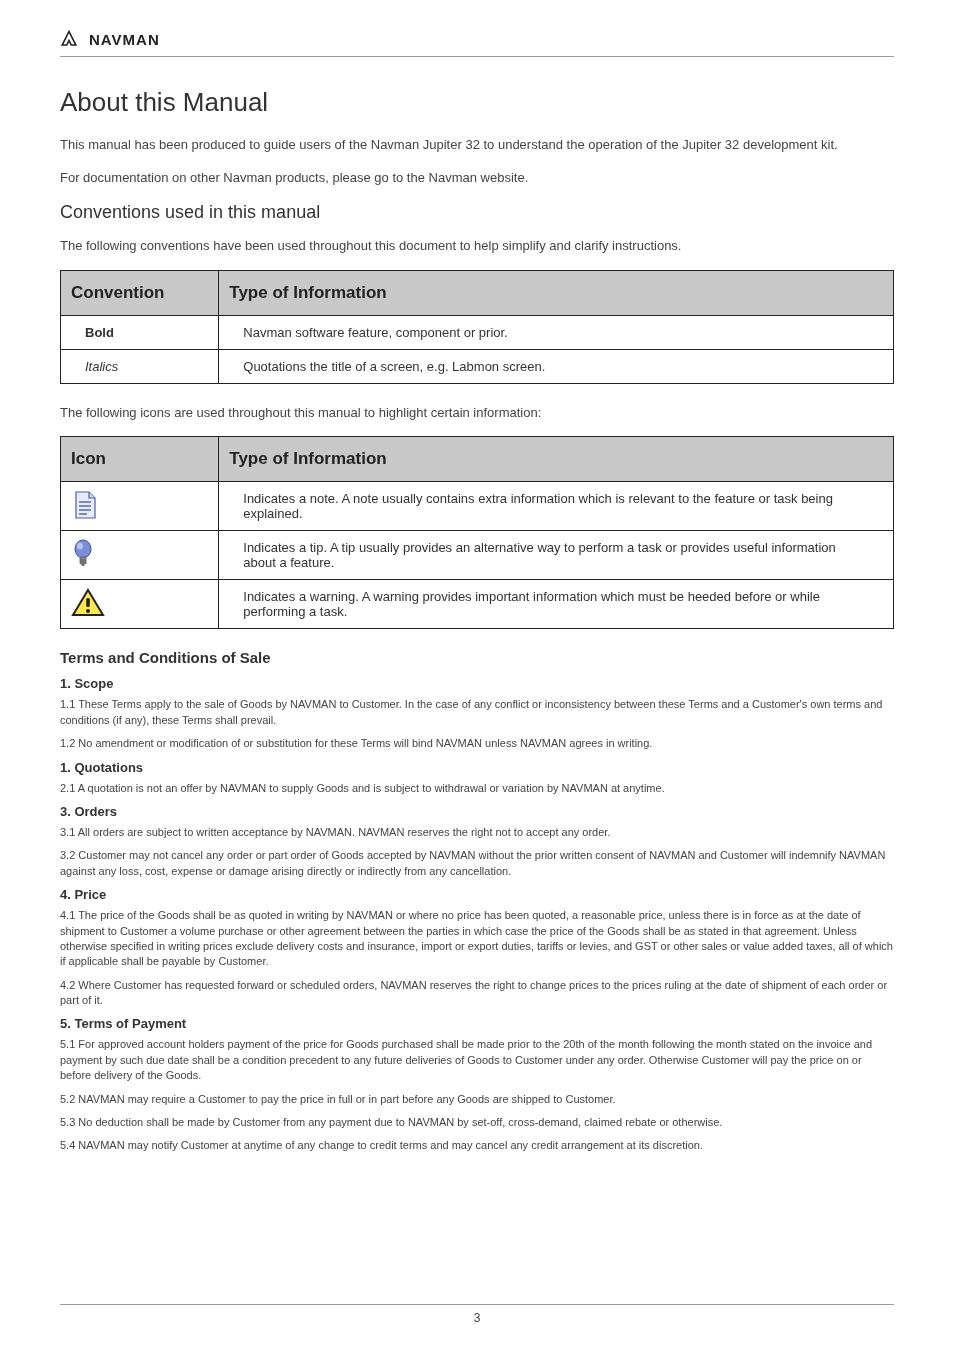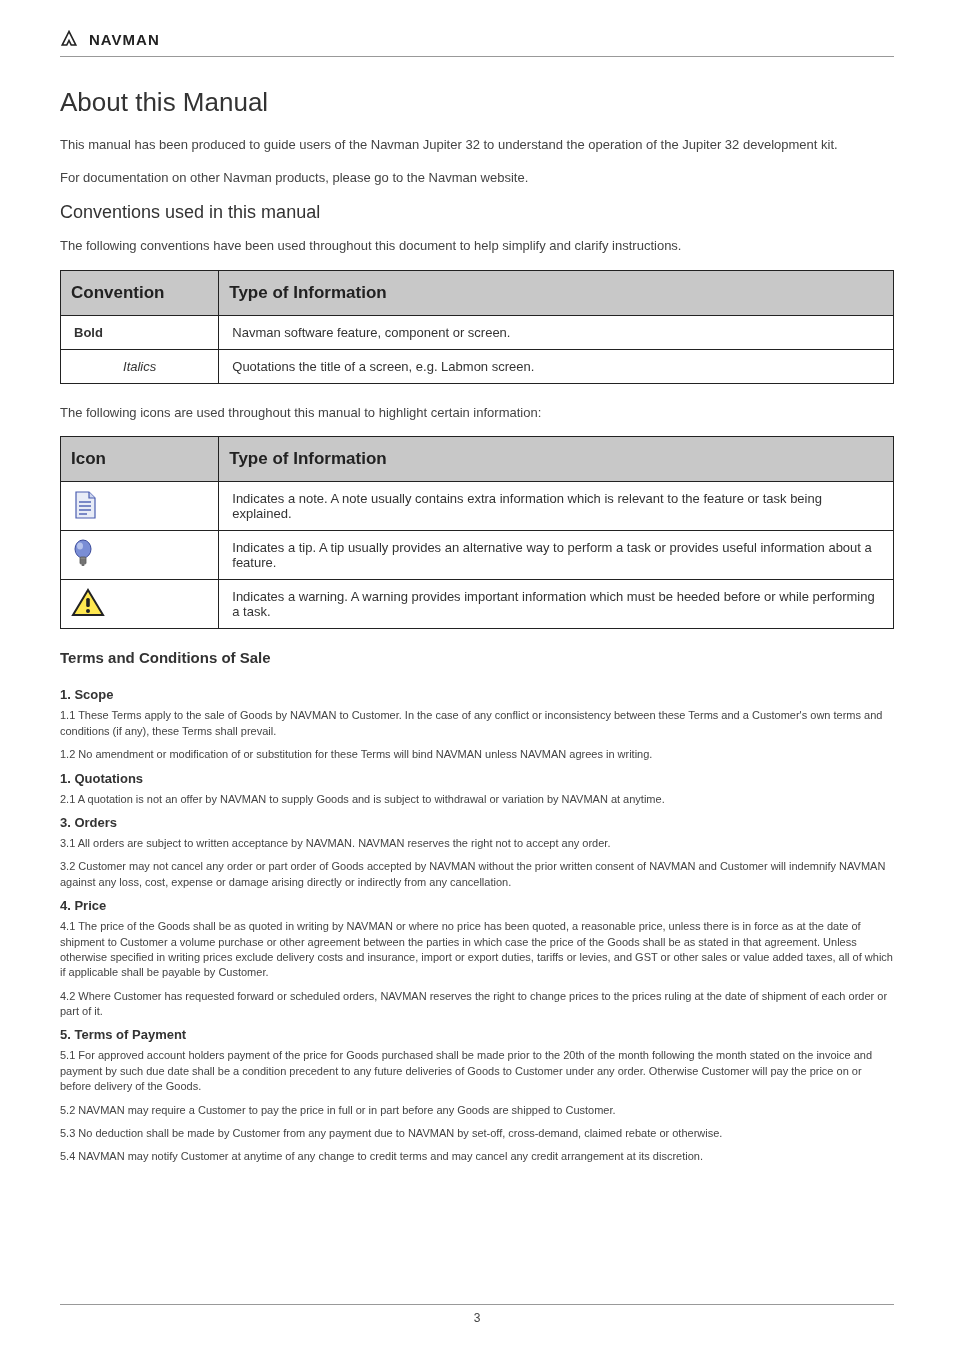--- a/index.html
+++ b/index.html
@@ -59,38 +59,38 @@
   th {
     background: #c8c8c8;
     text-align: left;
     padding: 12px 10px;
     font-size: 17px;
     font-weight: bold;
     border: 1px solid #222;
     color: #222;
   }
   td {
-    padding: 9px 13px;
+    padding: 9px 24px;
     font-size: 13px;
     border: 1px solid #222;
     color: #333;
     vertical-align: middle;
   }
   .col-narrow { width: 19%; }
   .col-wide { width: 81%; }
   td.bold { font-weight: bold; }
-  td.italic { font-style: italic; text-align: center; }
+  td.italic { font-style: italic; }
   .icon-cell {
     text-align: left;
     padding: 6px 10px;
   }
   .terms-h1 {
     font-size: 15px;
     font-weight: bold;
-    margin-bottom: 21px;
+    margin-bottom: 10px;
     color: #333;
   }
   .terms-h2 {
     font-size: 13px;
     font-weight: bold;
     margin-top: 8px;
     margin-bottom: 6px;
     color: #333;
   }
   .terms-p {
@@ -132,21 +132,21 @@
   <p class="body">The following conventions have been used throughout this document to help simplify and clarify instructions.</p>
 
   <table>
     <tbody>
         <tr>
       <th class="col-narrow">Convention</th>
       <th class="col-wide">Type of Information</th>
     </tr>
     <tr>
       <td class="bold">Bold</td>
-      <td>Navman software feature, component or screen.</td>
+      <td>Navman software feature, component or prior.</td>
     </tr>
     <tr>
       <td class="italic">Italics</td>
       <td>Quotations the title of a screen, e.g. Labmon screen.</td>
     </tr>
   </tbody>
     </table>
 
   <p class="body">The following icons are used throughout this manual to highlight certain information:</p>
 

